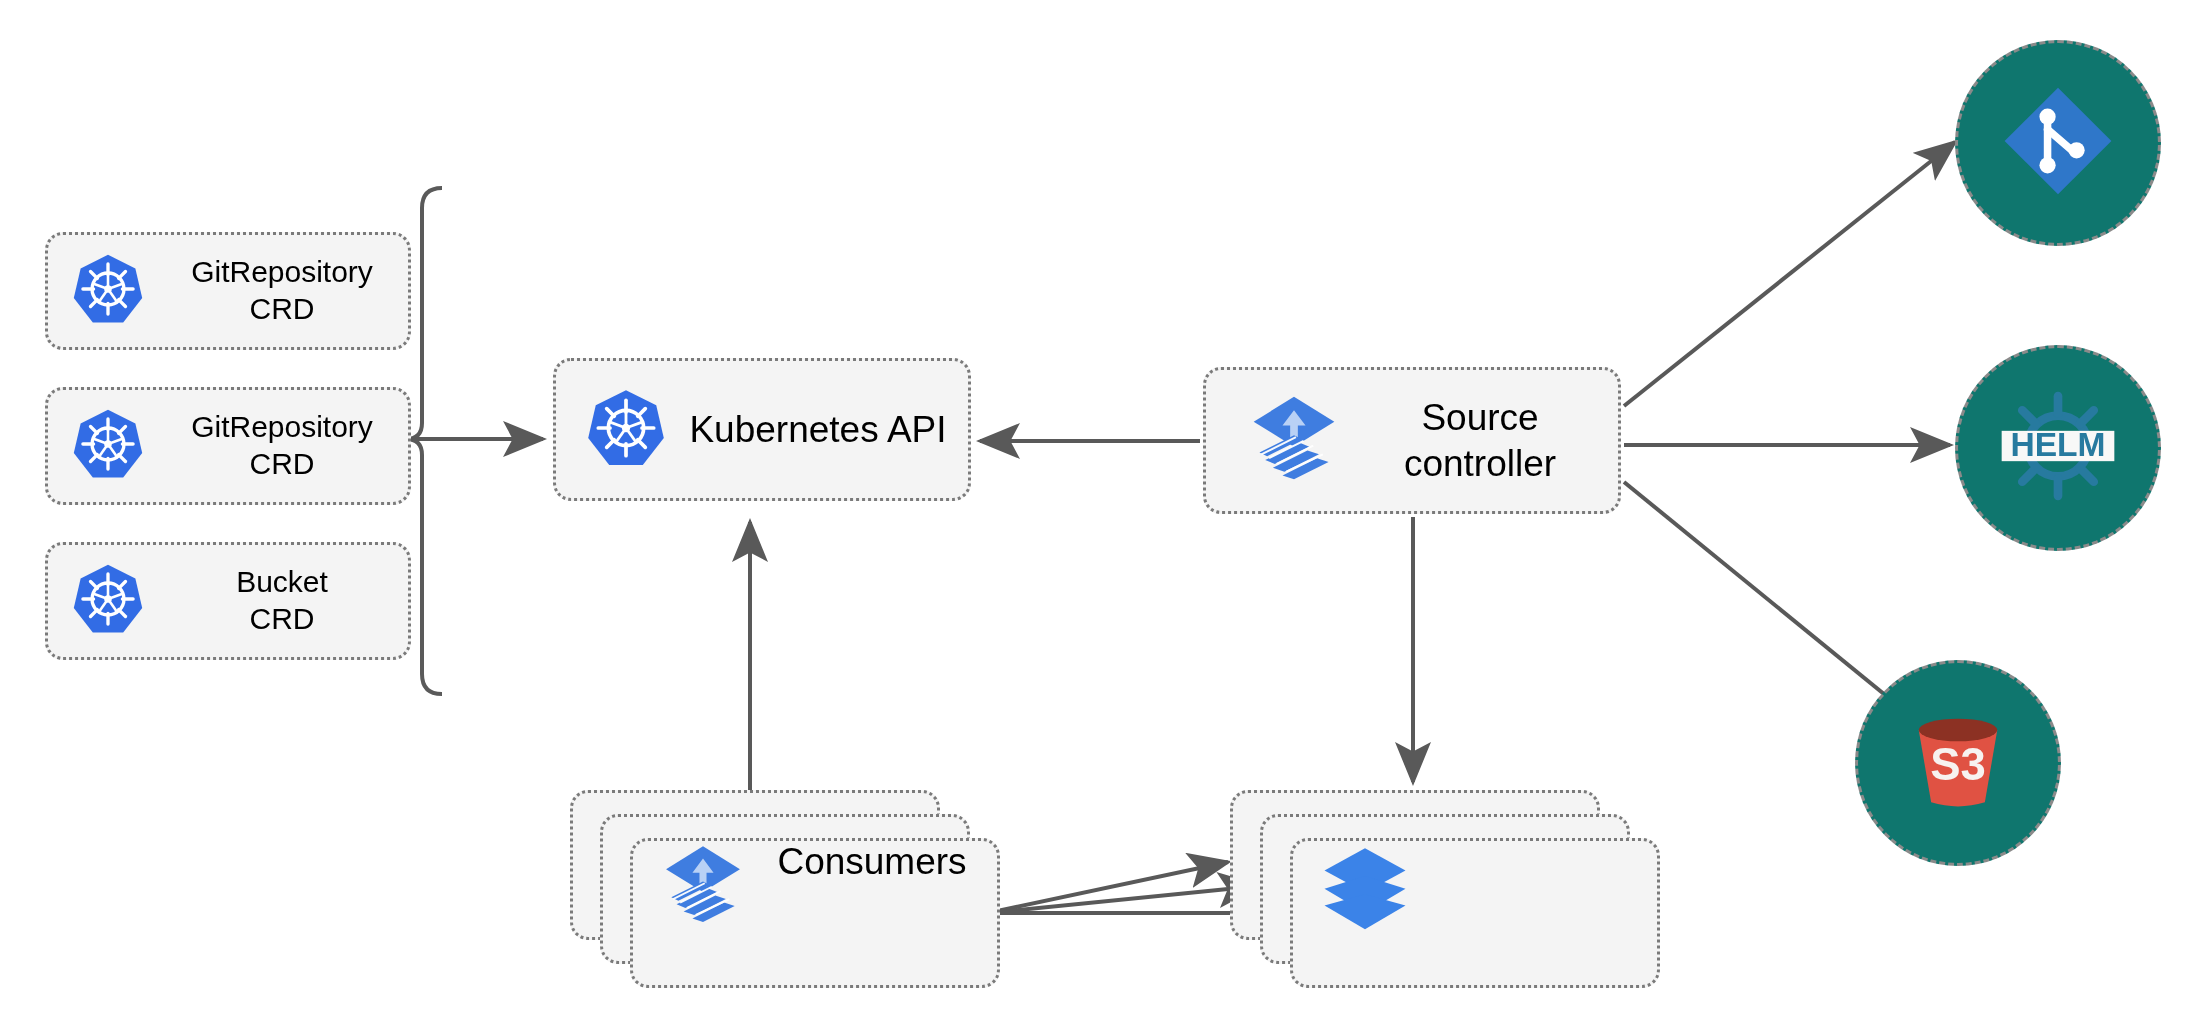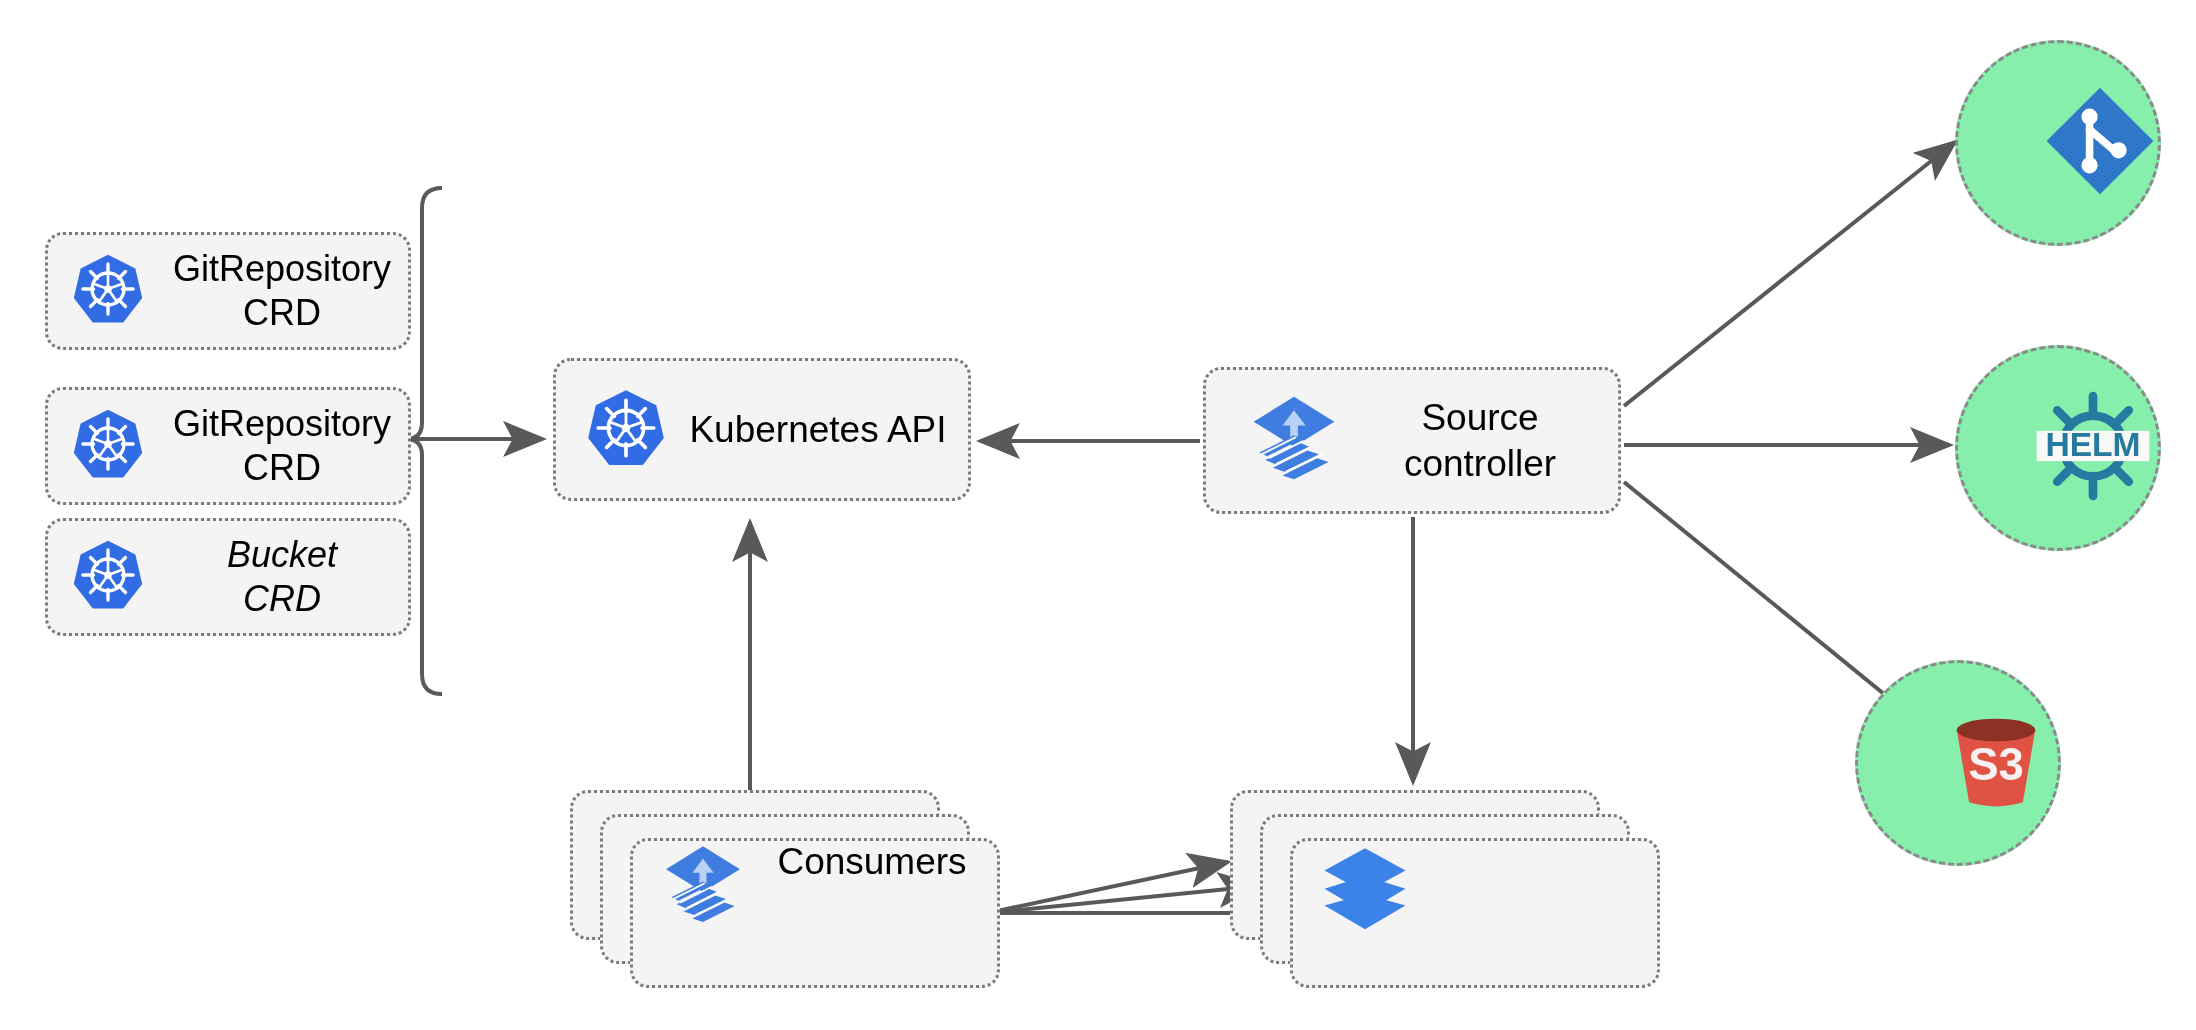--- a/index.html
+++ b/index.html
@@ -13,34 +13,34 @@
   .node{
     position:absolute;
     background:#f4f4f4;
     border:3px dotted #7a7a7a;
     border-radius:18px;
     box-sizing:border-box;
     display:flex;align-items:center;
   }
   .node .label{
     color:#000;
-    font-size:36px;
+    font-size:30px;
     line-height:1.22;
     text-align:center;
     white-space:pre-line;
   }
   .crd{
     left:45px;width:366px;height:118px;
     padding-left:22px;
   }
   .crd .icon{flex:0 0 auto;margin-right:10px;}
   .crd .label{flex:1 1 auto;}
   #crd-git{top:232px;}
   #crd-helm{top:387px;}
-  #crd-bucket{top:518px;font-style:italic;}
+  #crd-bucket{top:542px;}
 
   #node-k8s-api{
     left:553px;top:358px;width:418px;height:143px;
     padding-left:28px;
   }
   #node-k8s-api .label{flex:1 1 auto;font-size:37px;text-align:center;}
 
   #node-source-controller{
     left:1203px;top:367px;width:418px;height:147px;
     padding-left:40px;
@@ -65,22 +65,22 @@
   .stack .sheet.s3 .label{flex:1 1 auto;font-size:37px;text-align:center;color:#000;}
   #node-consumers{left:570px;top:790px;}
   #node-artifacts{left:1230px;top:790px;}
 
   
   .circle-node{
     position:absolute;
     width:200px;height:200px;
     border:3px dashed #8a8a8a;
     border-radius:50%;
-    background:#86efac;
-    display:flex;align-items:center;justify-content:flex-end;
+    background:#0f766e;
+    display:flex;align-items:center;justify-content:center;
   }
   #ext-git{left:1955px;top:40px;}
   #ext-helm{left:1955px;top:345px;}
   #ext-s3{left:1855px;top:660px;}
 
   
   #wires{position:absolute;left:0;top:0;width:2196px;height:1030px;pointer-events:none;}
   .wire{fill:none;stroke:#595959;stroke-width:4;}
   .brace{fill:none;stroke:#5a5a5a;stroke-width:4;}
 </style>

